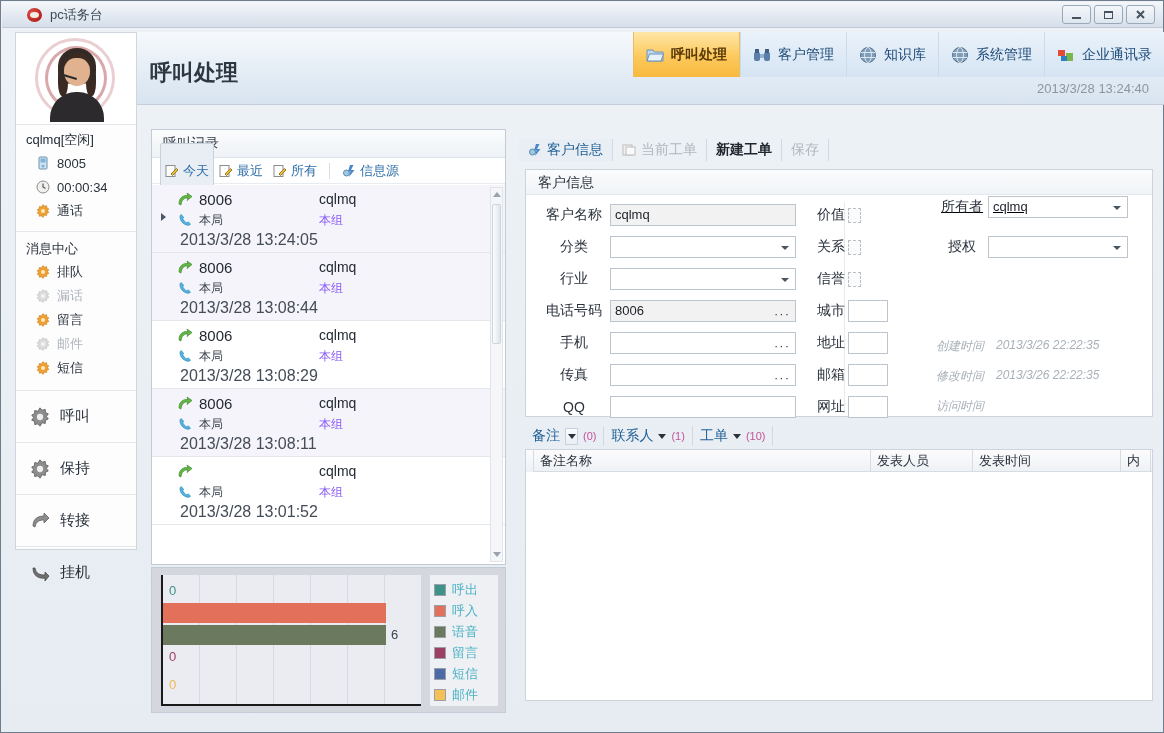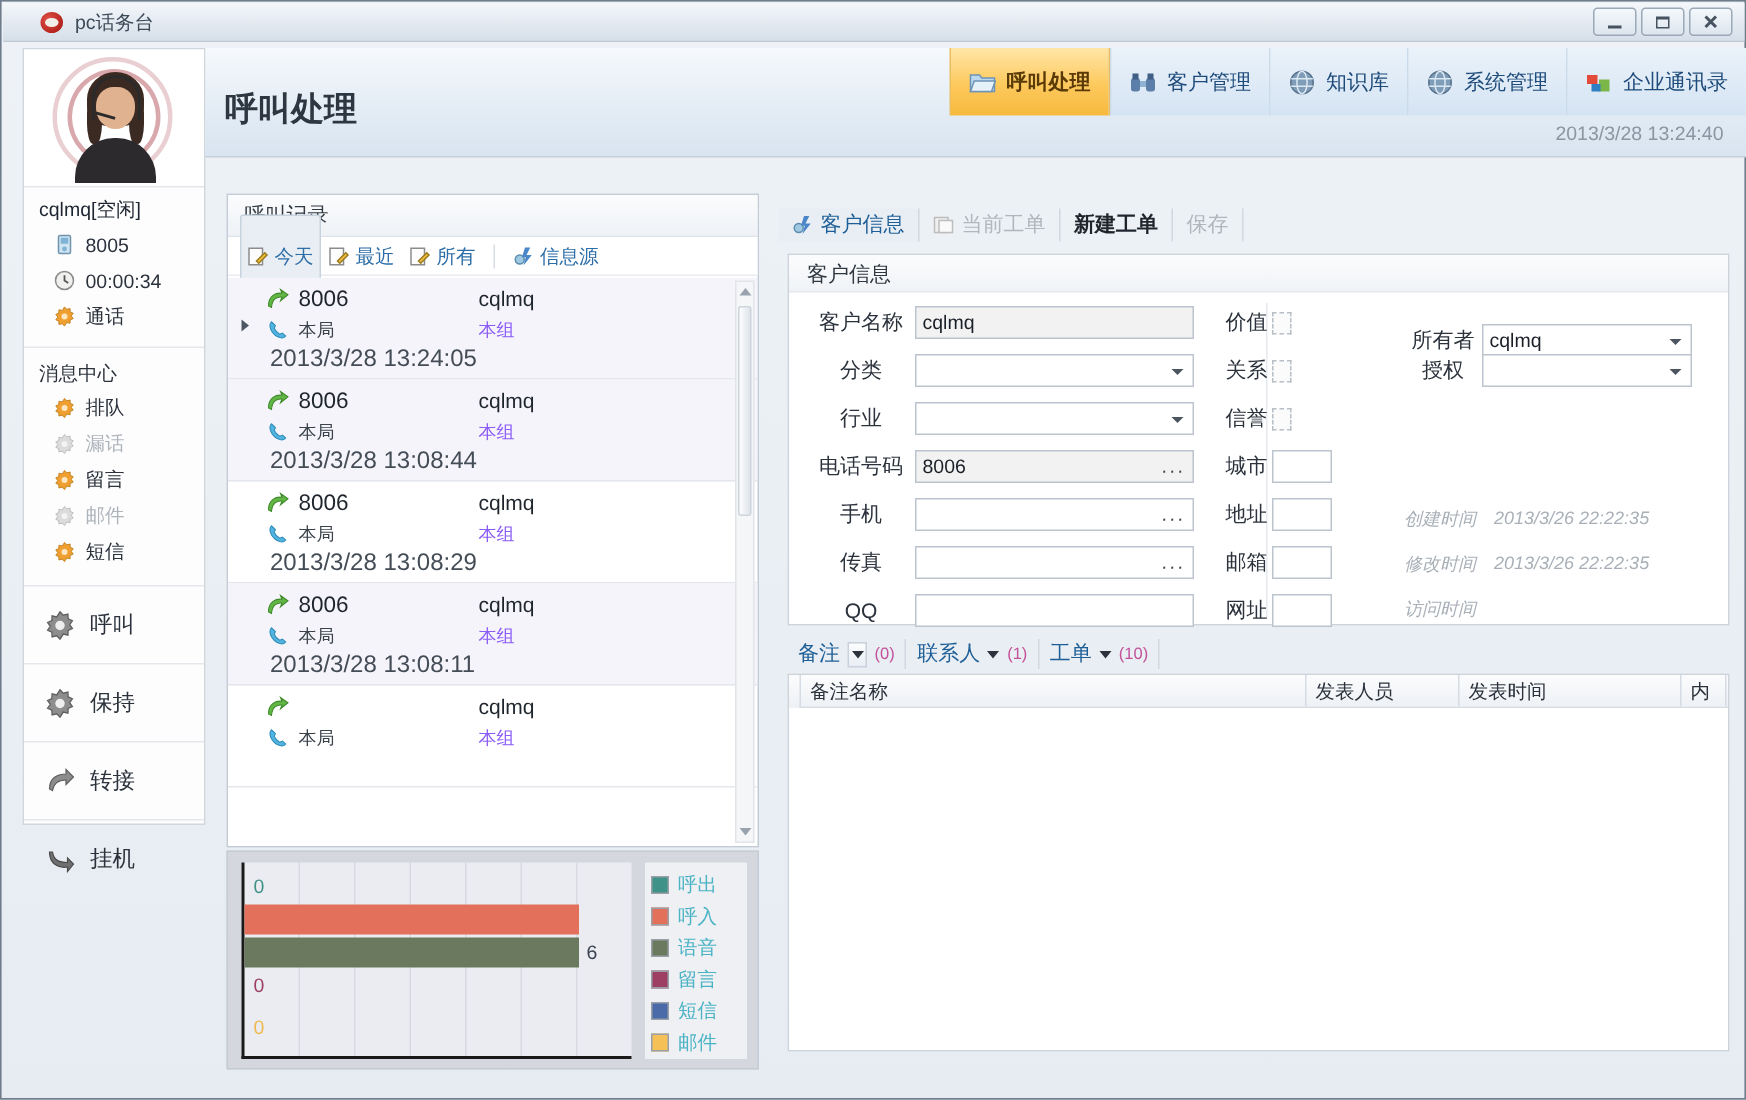--- a/index.html
+++ b/index.html
@@ -638,20 +638,21 @@
         </div>
         <div class="rec-line2">
           <span class="ico">
             <svg width="14" height="14" viewBox="0 0 14 14">
                 <path d="M3 1.5 C2 2.5 1.5 4 2.5 6.5 C3.6 9.3 5.5 11 8.5 12 C10.5 12.6 11.8 12 12.5 11 L10.3 9 L8.5 9.8 C7 9 5.5 7.5 4.8 5.8 L5.6 4 Z" fill="#52b4e0" stroke="#2e8cb8" stroke-width=".7"></path>
               </svg>
           </span>
           <span class="rec-loc">本局</span>
           <span class="rec-grp">本组</span>
         </div>
+        <div class="rec-time">2013/3/28 13:01:52</div>
       </div>
     </div>
 
     <div class="rl-scroll">
       <span class="rl-up"></span>
       <span class="rl-thumb"></span>
       <span class="rl-dn"></span>
     </div>
   </div>
 
@@ -795,21 +796,21 @@
         </div>
         <div class="fr" style="left:288px; top:168px;">
           <span class="flabel" style="width:34px">邮箱</span>
           <span class="fin" style="width:40px"></span>
         </div>
         <div class="fr" style="left:288px; top:200px;">
           <span class="flabel" style="width:34px">网址</span>
           <span class="fin" style="width:40px"></span>
         </div>
 
-        <div class="fr" style="left:410px; top:20px;">
+        <div class="fr" style="left:410px; top:0;text-decoration:underline;">
           <span class="flabel" style="width:52px">所有者</span>
           <span class="fsel" style="width:140px">cqlmq</span>
         </div>
         <div class="fr" style="left:410px; top:40px;">
           <span class="flabel" style="width:52px">授权</span>
           <span class="fsel" style="width:140px"></span>
         </div>
 
         <span class="meta" style="left:410px; top:142px;">创建时间</span>
         <span class="meta" style="left:470px; top:142px;">2013/3/26 22:22:35</span>

